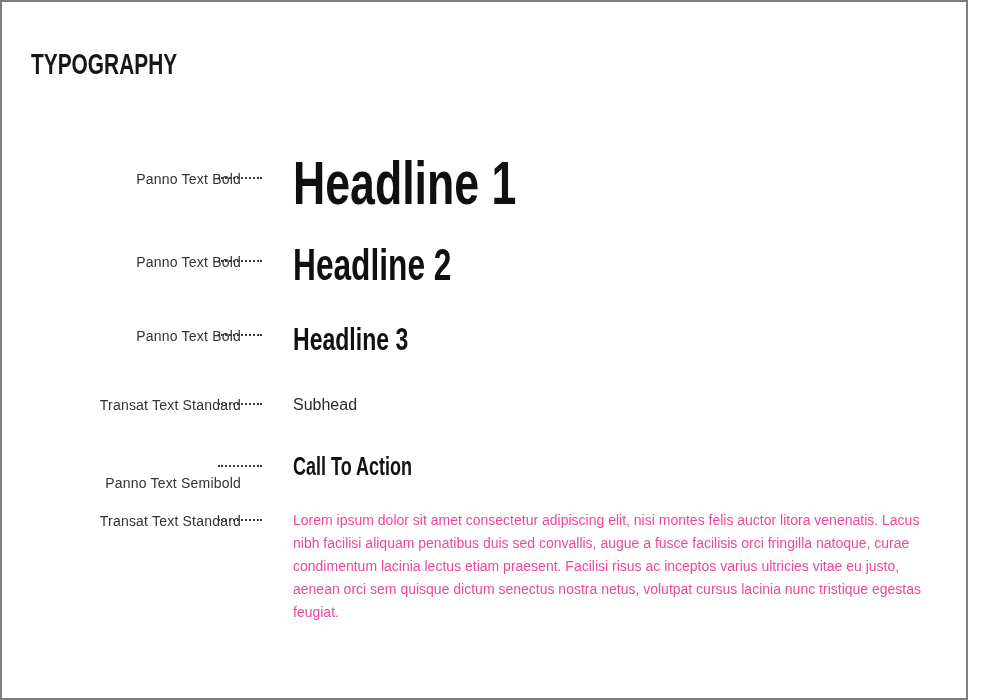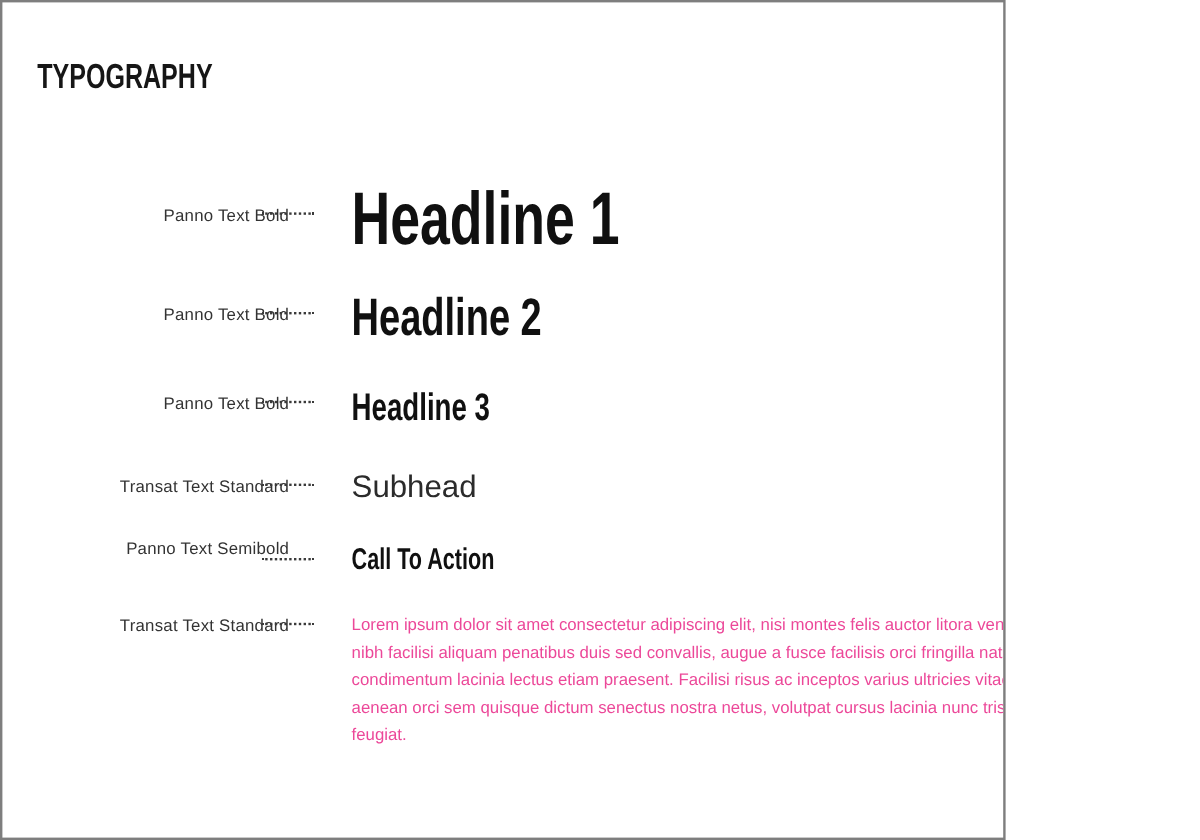--- a/index.html
+++ b/index.html
@@ -1,18 +1,18 @@
 <!DOCTYPE html>
 <html><head>
 <meta charset="utf-8">
 <style>
   html, body { margin: 0; padding: 0; background: #ffffff; }
   .page {
     position: relative;
-    width: 838px;
+    width: 968px;
     height: 700px;
     box-sizing: border-box;
     border: 2px solid #7e7e7e;
     background: #ffffff;
     font-family: "Liberation Sans", sans-serif;
     overflow: hidden;
   }
   .page-title {
     position: absolute;
     left: 29px;
@@ -50,21 +50,21 @@
     white-space: nowrap;
   }
   .sample.condensed {
     transform: scaleX(0.72);
     transform-origin: left top;
     font-weight: 700;
   }
   .s-h1 { font-size: 62px; line-height: 62px; }
   .s-h2 { font-size: 44px; line-height: 44px; }
   .s-h3 { font-size: 32px; line-height: 32px; }
-  .s-subhead { font-size: 26px; line-height: 26px; font-weight: 400; color: #2b2b2b; }
+  .s-subhead { font-size: 16px; line-height: 26px; font-weight: 400; color: #2b2b2b; }
   .s-cta { font-size: 25px; line-height: 25px; }
   .s-body {
     font-size: 14px;
     line-height: 23px;
     width: 650px;
     white-space: normal;
     color: #ec4899;
     font-weight: 400;
   }
 </style>
@@ -84,21 +84,21 @@
   <div class="sample condensed s-h2" style="top:241px;">Headline 2</div>
 
   <div class="font-label" style="top:326px;">Panno Text Bold</div>
   <div class="leader" style="top:332px;"></div>
   <div class="sample condensed s-h3" style="top:321px;">Headline 3</div>
 
   <div class="font-label" style="top:395px;">Transat Text Standard</div>
   <div class="leader" style="top:401px;"></div>
   <div class="sample s-subhead" style="top:390px;">Subhead</div>
 
-  <div class="font-label" style="top:447px;text-align:right;">Panno Text Semibold</div>
+  <div class="font-label" style="top:473px;text-align:right;">Panno Text Semibold</div>
   <div class="leader" style="top:463px;"></div>
   <div class="sample condensed s-cta" style="top:452px;">Call To Action</div>
 
   <div class="font-label" style="top:511px;">Transat Text Standard</div>
   <div class="leader" style="top:517px;"></div>
   <div class="sample s-body" style="top:507px;">Lorem ipsum dolor sit amet consectetur adipiscing elit, nisi montes felis auctor litora venenatis. Lacus nibh facilisi aliquam penatibus duis sed convallis, augue a fusce facilisis orci fringilla natoque, curae condimentum lacinia lectus etiam praesent. Facilisi risus ac inceptos varius ultricies vitae eu justo, aenean orci sem quisque dictum senectus nostra netus, volutpat cursus lacinia nunc tristique egestas feugiat.</div>
 
 </div>
 
 </body></html>

